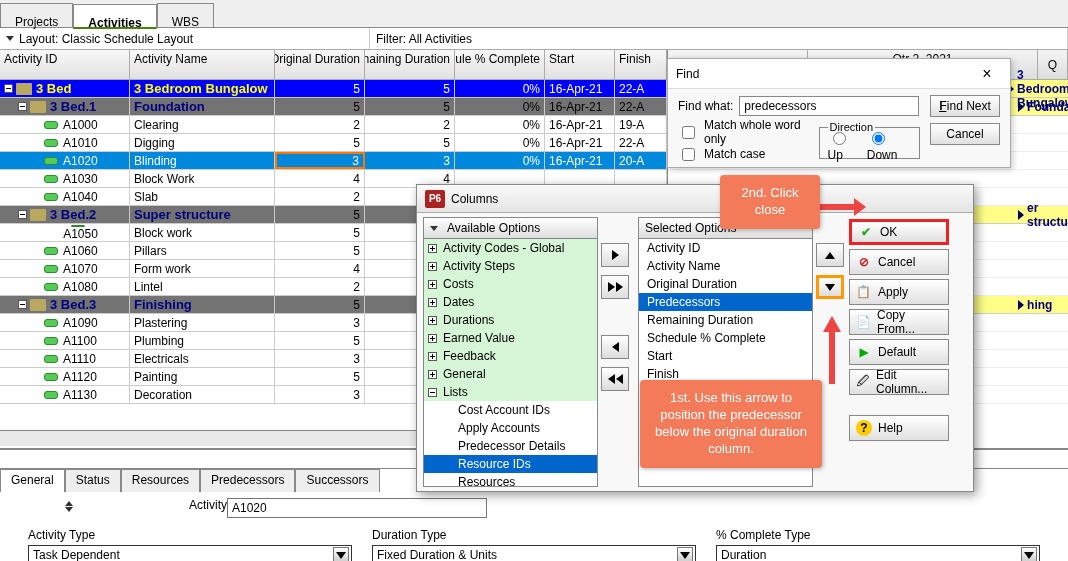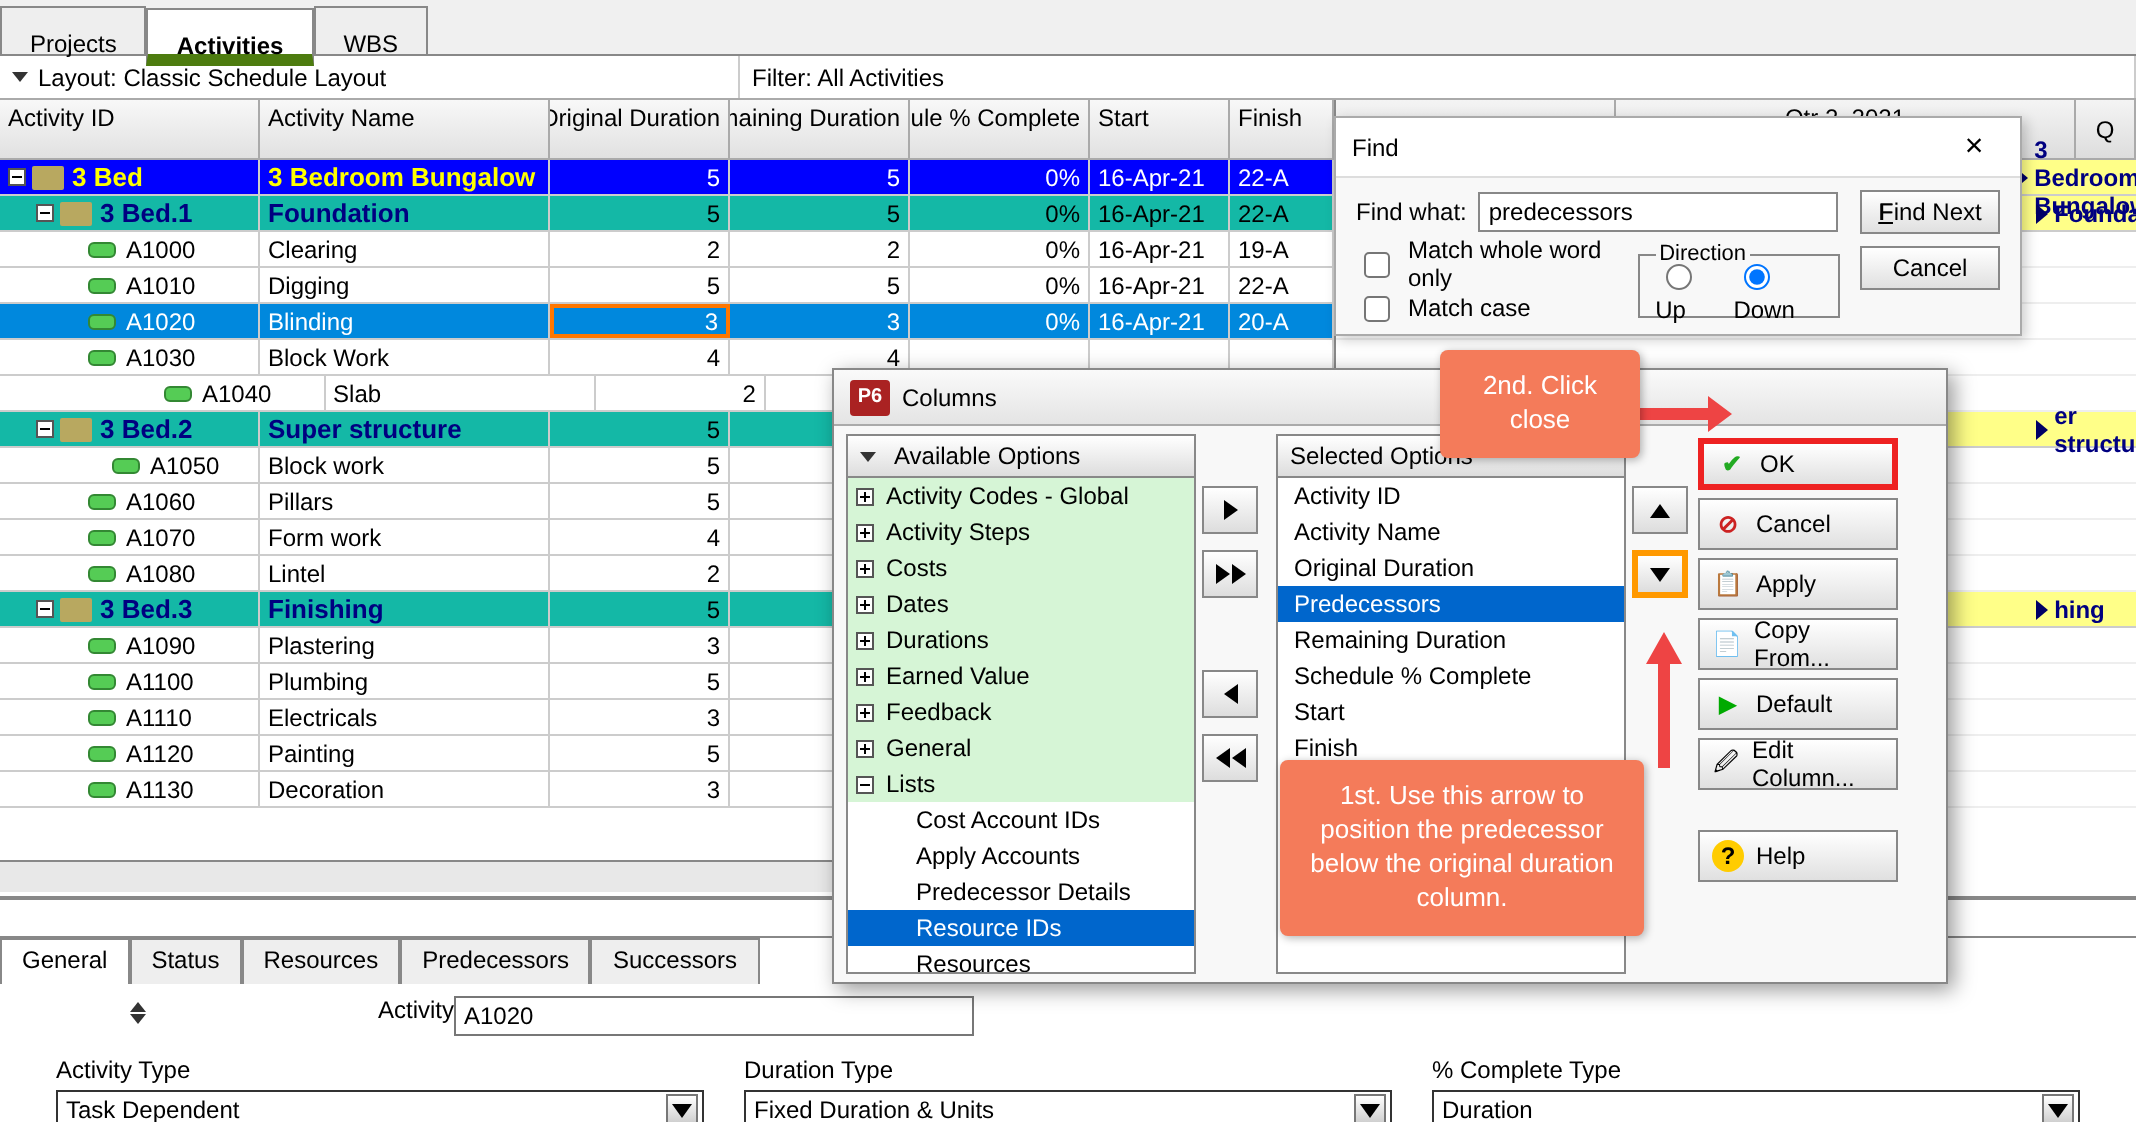--- a/index.html
+++ b/index.html
@@ -1,20 +1,20 @@
 <!DOCTYPE html>
 <html><head>
 <meta charset="utf-8">
 <style>
   * { box-sizing: border-box; font-family: Arial, Helvetica, sans-serif; font-size: 12px; }
   body { margin: 0; background: #fff; width: 1068px; height: 561px; overflow: hidden; position: relative;}
   
   .main-tabs { display: flex; height: 28px; border-bottom: 1px solid #888; position: relative; z-index: 1; background:#f0f0f0;}
   .main-tab { padding: 11px 14px; border: 1px solid #888; border-bottom: none; margin-top: 3px; background: #eee; cursor: pointer; }
-  .main-tab.active { background: #fff; font-weight: bold; position: relative; top: 1px; border-bottom:6px solid #4d7c0f;}
+  .main-tab.active { background: #fff; font-weight: bold; position: relative; top: 1px; border-bottom:2px solid #4d7c0f;}
   
   .layout-row { display: flex; height: 22px; border-bottom: 1px solid #aaa;}
   .layout-row > div { padding: 3px 6px; height: 100%;}
   .layout-cell { border-right: 1px solid #ccc; display:flex; align-items:center;}
   .dropdown-arrow { display:inline-block; width:0;height:0;border-left:4px solid transparent;border-right:4px solid transparent;border-top:5px solid #333; margin-right:5px;}
   
   .grid-wrap { display: flex; height: 400px; border-bottom: 2px solid #888;}
   .grid-left { display: flex; flex-direction: column;}
   .grid-right { flex: 1; border-left:1px solid #888; overflow:hidden; position:relative;}
   
@@ -22,21 +22,21 @@
   .hdr-cell { border-right: 1px solid #aaa; border-bottom:1px solid #aaa; padding: 2px 4px; display:flex; align-items:flex-start; overflow:hidden; white-space:nowrap;}
   .hdr-cell.right { justify-content:flex-end;}
   
   .grid-body { height: 350px; overflow-y: auto;}
   .grow { display: flex; height: 18px; border-bottom: 1px solid #ccc; text-align: right;}
   .gcell { border-right: 1px solid #ccc; padding: 1px 4px; display:flex; align-items:center; overflow:hidden; white-space:nowrap;}
   .gcell.right { justify-content: flex-end;}
   
   .lvl0 { background: #0000ff; color: #fff;}
   .lvl0 .bold-title { color: #ffff00; font-weight:bold; font-size:13px;}
-  .lvl1 { background: #14b8a6;}
+  .lvl1 { background: #737373;}
   .lvl1 .bold-title { font-weight:bold; color:#000080; font-size:13px;}
   .lvl2 { background: #fff;}
   .lvl2.sel { background: #0088dd; color:#fff;}
   .sel-orange { border:2px solid #ff7700 !important;}
   .minus-box { width:9px;height:9px;border:1px solid #555; display:inline-block; position:relative; margin-right:3px; background:#fff;}
   .minus-box::after { content:''; position:absolute; left:1px; right:1px; top:3px; height:1px; background:#000;}
   .plus-box { width:9px;height:9px;border:1px solid #555; display:inline-block; position:relative; margin-right:3px; background:#fff;}
   .plus-box::after { content:''; position:absolute; left:1px; right:1px; top:3px; height:1px; background:#000;}
   .plus-box::before { content:''; position:absolute; top:1px; bottom:1px; left:3px; width:1px; background:#000;}
   .folder-icon { width:16px;height:12px; background:#b8a860; display:inline-block; border-radius:1px; margin-right:4px;}
@@ -207,21 +207,21 @@
           <div class="gcell" style="width: 145px;">
             <span class="">Block Work</span>
           </div>
           <div class="gcell right" style="width: 90px;">4</div>
           <div class="gcell right" style="width: 90px;">4</div>
           <div class="gcell right" style="width: 90px;"></div>
           <div class="gcell" style="width: 70px;"></div>
           <div class="gcell" style="width: 52px;"></div>
         </div>
         <div class="grow lvl2">
-          <div class="gcell" style="width: 130px; padding-left: 44px; margin-left: 38px;">
+          <div class="gcell" style="width: 130px; padding-left: 44px;">
             <span class="act-icon"></span>
             <span class="">A1040</span>
           </div>
           <div class="gcell" style="width: 145px;">
             <span class="">Slab</span>
           </div>
           <div class="gcell right" style="width: 90px;">2</div>
           <div class="gcell right" style="width: 90px;">2</div>
           <div class="gcell right" style="width: 90px;"></div>
           <div class="gcell" style="width: 70px;"></div>
@@ -236,21 +236,21 @@
           <div class="gcell" style="width: 145px;">
             <span class="bold-title">Super structure</span>
           </div>
           <div class="gcell right" style="width: 90px;">5</div>
           <div class="gcell right" style="width: 90px;"></div>
           <div class="gcell right" style="width: 90px;"></div>
           <div class="gcell" style="width: 70px;"></div>
           <div class="gcell" style="width: 52px;"></div>
         </div>
         <div class="grow lvl2">
-          <div class="gcell" style="width: 130px; padding-left: 56px;">
+          <div class="gcell" style="width: 130px; padding-left: 36px; flex-direction: column;">
             <span class="act-icon"></span>
             <span class="">A1050</span>
           </div>
           <div class="gcell" style="width: 145px;">
             <span class="">Block work</span>
           </div>
           <div class="gcell right" style="width: 90px;">5</div>
           <div class="gcell right" style="width: 90px;">5</div>
           <div class="gcell right" style="width: 90px;"></div>
           <div class="gcell" style="width: 70px;"></div>

